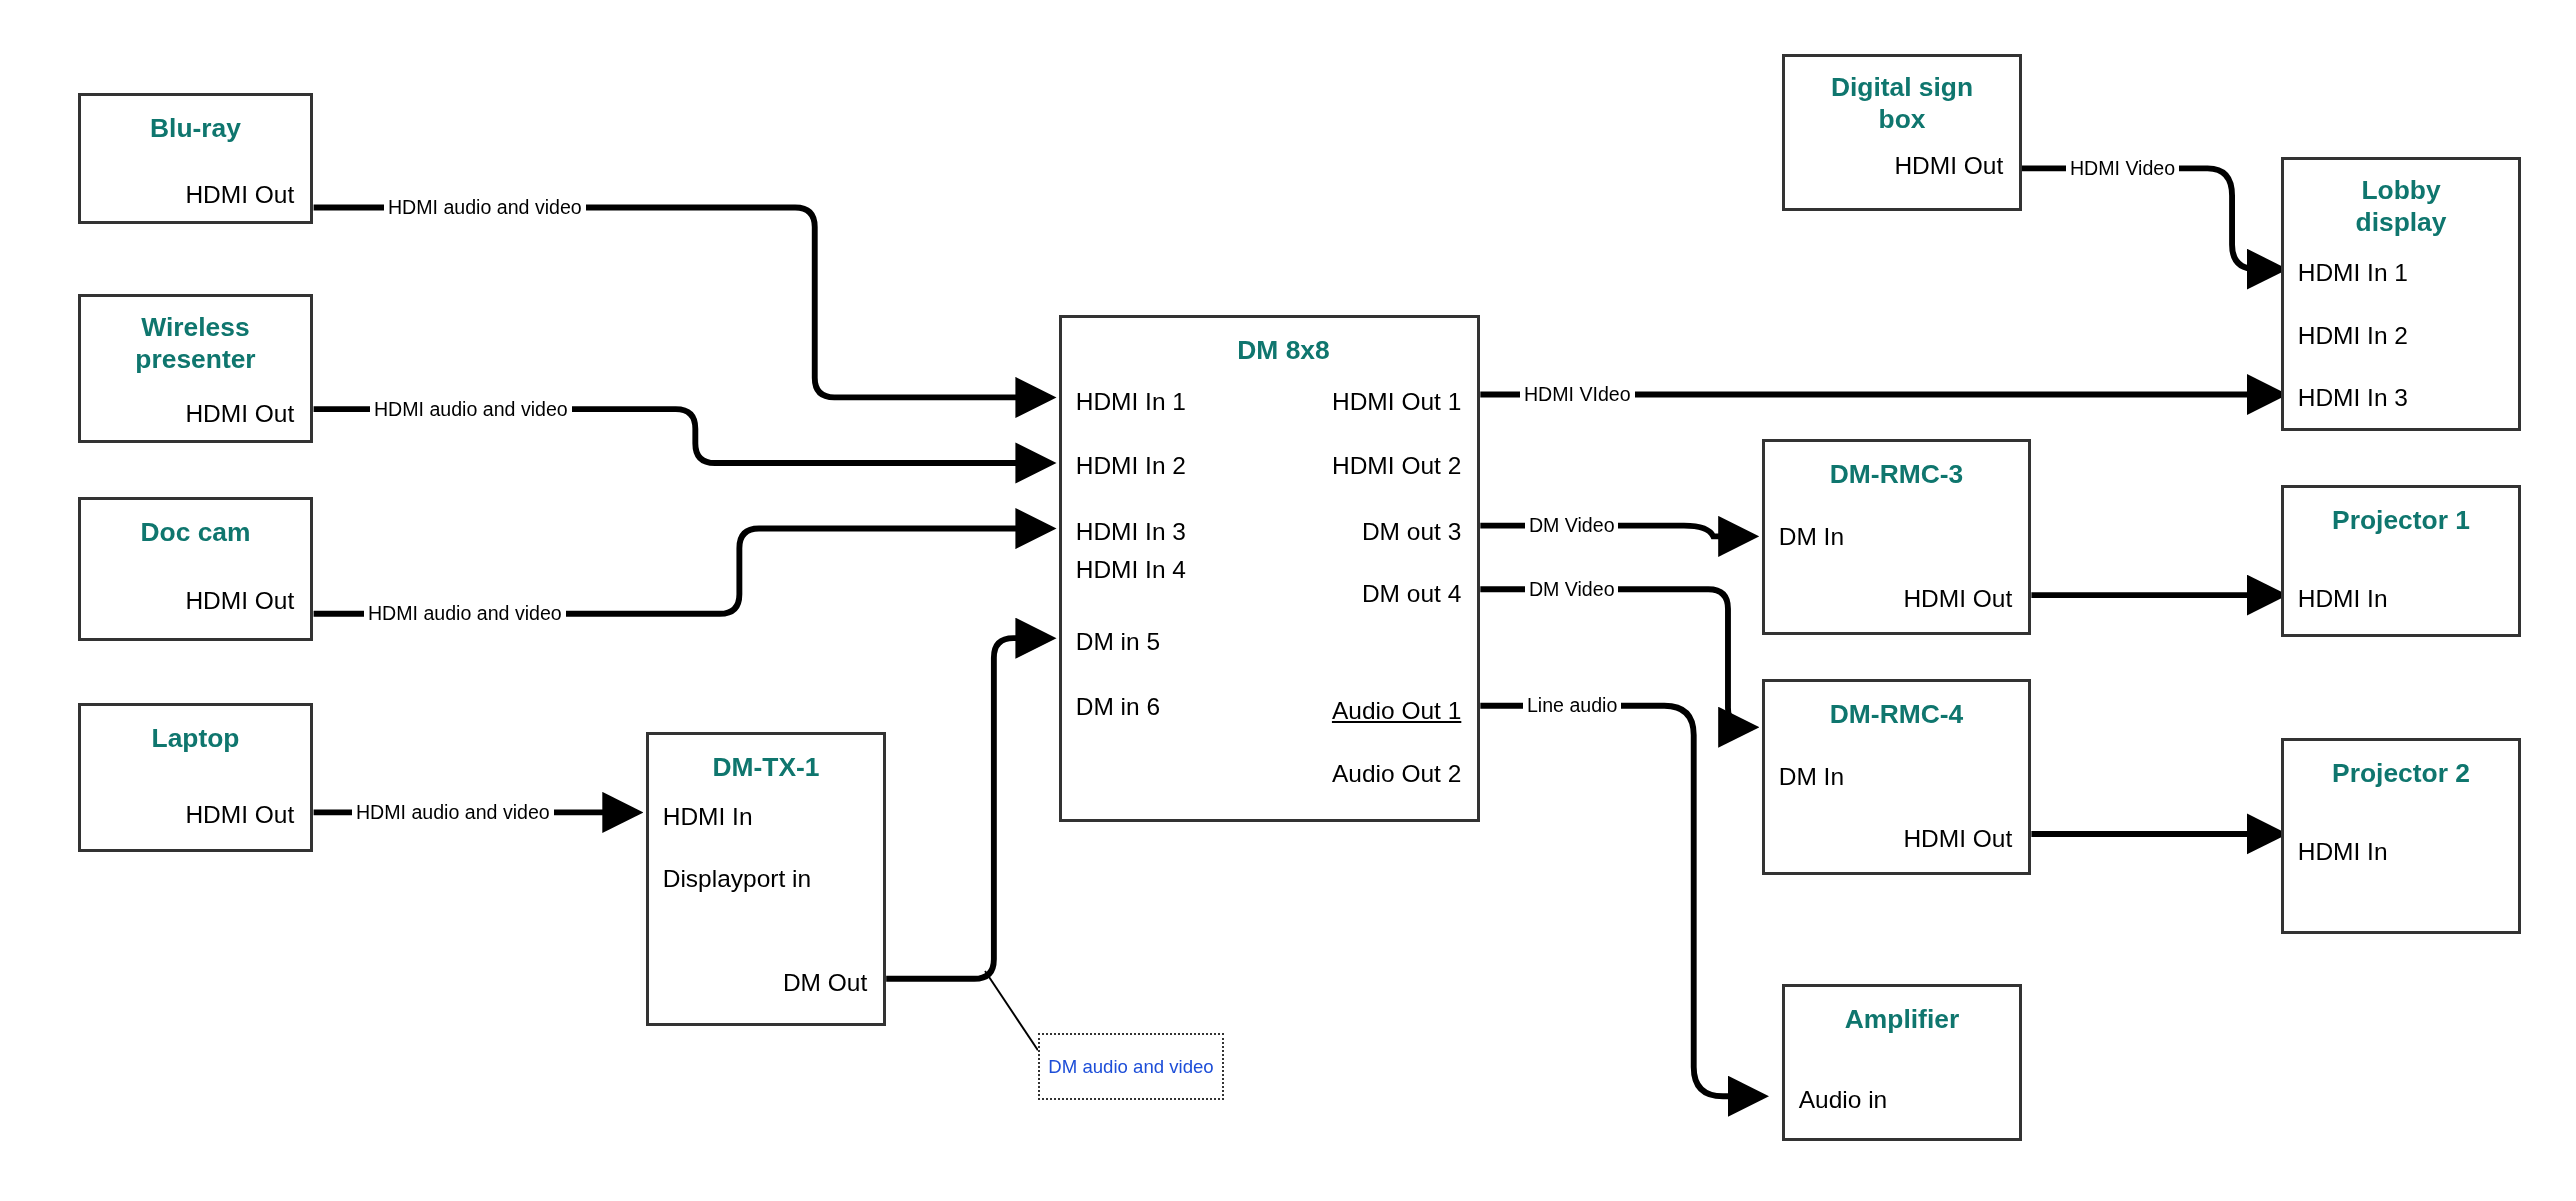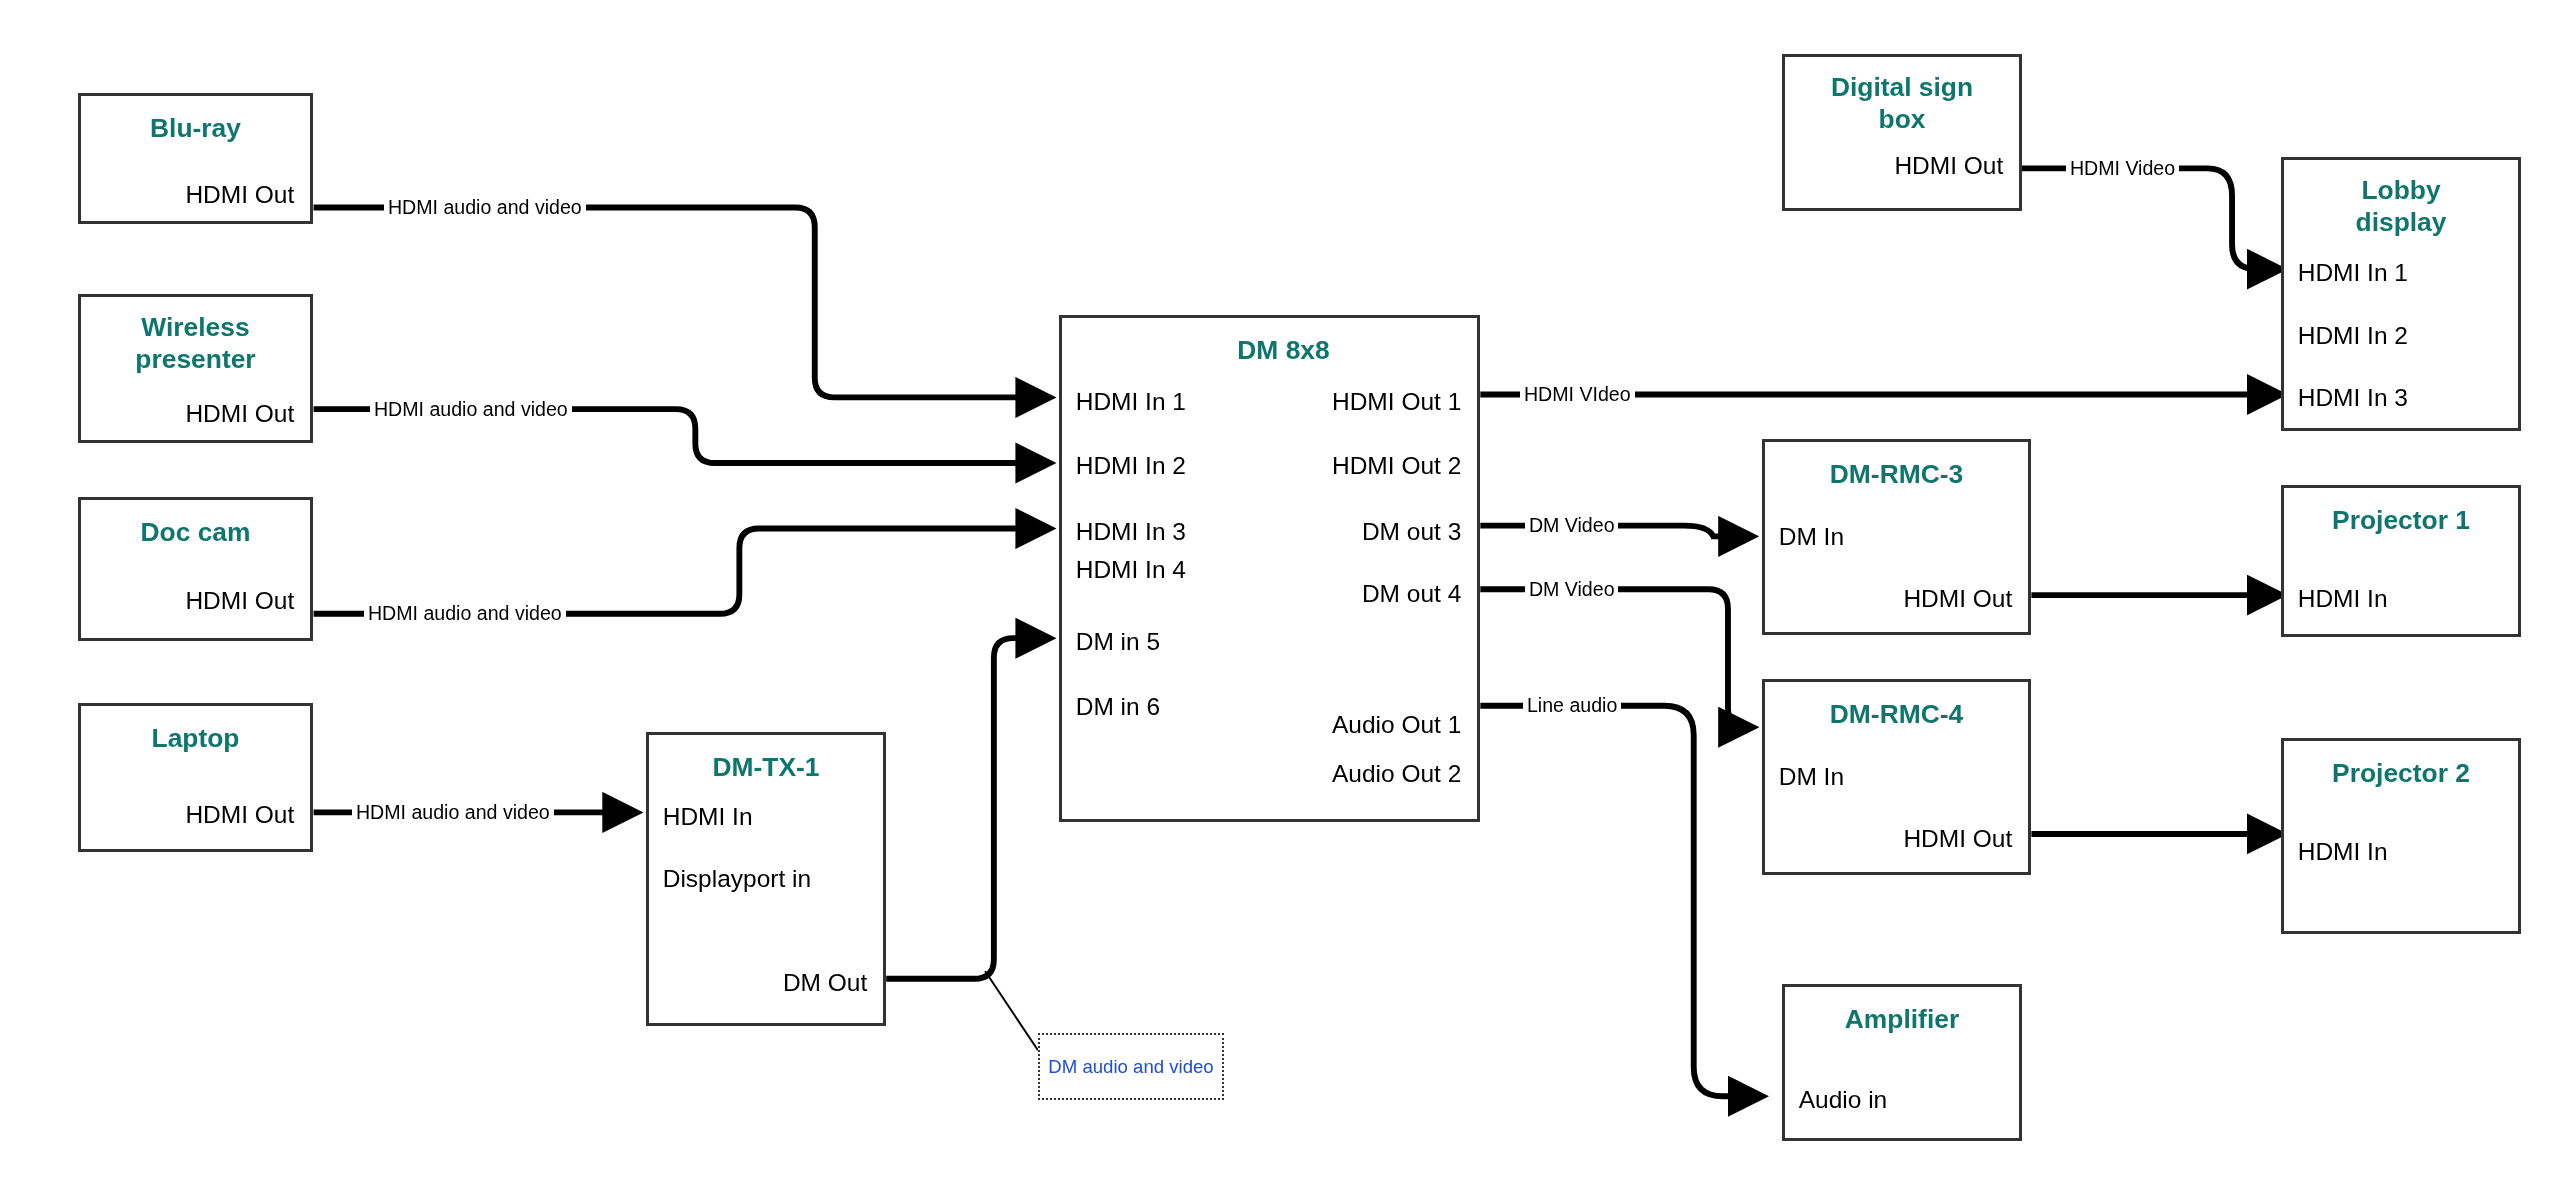--- a/index.html
+++ b/index.html
@@ -173,21 +173,21 @@
     <div class="port port-left" style="top:133px;">HDMI In 2</div>
     <div class="port port-left" style="top:199px;">HDMI In 3</div>
     <div class="port port-left" style="top:237px;">HDMI In 4</div>
     <div class="port port-left" style="top:309px;">DM in 5</div>
     <div class="port port-left" style="top:374px;">DM in 6</div>
 
     <div class="port port-right" style="top:69px;">HDMI Out 1</div>
     <div class="port port-right" style="top:133px;">HDMI Out 2</div>
     <div class="port port-right" style="top:199px;">DM out 3</div>
     <div class="port port-right" style="top:261px;text-align:right;">DM out 4</div>
-    <div class="port port-right" style="top:392px;">Audio Out 1</div>
+    <div class="port port-right" style="top:378px;text-decoration:underline;">Audio Out 1</div>
     <div class="port port-right" style="top:441px;">Audio Out 2</div>
   </div>
 
   <div class="node" style="left:1782px; top:54px; width:240px; height:157px;">
     <div class="node-title" style="margin-top:13.7px;">Digital sign
 box</div>
     <div class="port port-right" style="top:94px;">HDMI Out</div>
   </div>
 
   <div class="node" style="left:2281px; top:157px; width:240px; height:274px;">

